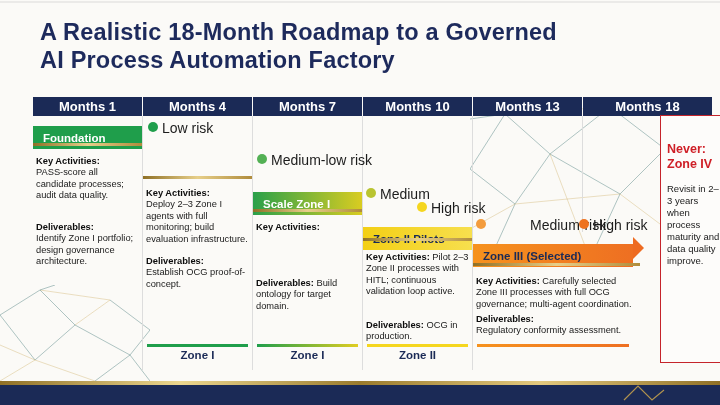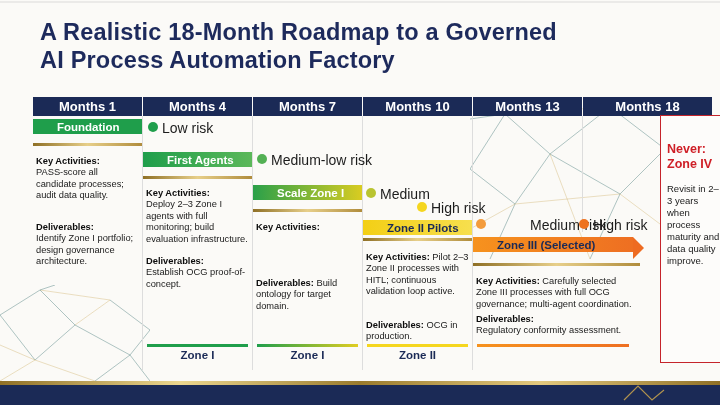--- a/index.html
+++ b/index.html
@@ -4,22 +4,22 @@
 <style>
   html,body{margin:0;padding:0;}
   .slide{position:relative;width:720px;height:405px;background:#fbfaf7;overflow:hidden;
          font-family:"Liberation Sans",sans-serif;}
   .title{position:absolute;left:40px;top:18px;width:650px;color:#1d2a5c;
          font-size:23.5px;line-height:28px;font-weight:bold;letter-spacing:.2px;z-index:2;}
   .topstreak{position:absolute;left:0;top:1px;width:720px;height:2px;background:#bdbdbd;opacity:.25;}
   .hdr{position:absolute;top:97px;height:19px;background:#1b2a56;color:#fff;font-weight:bold;
        font-size:13px;display:flex;align-items:center;justify-content:center;z-index:2;}
   .vsep{position:absolute;top:116px;width:1px;background:#ddd;z-index:1;}
-  .badge{position:absolute;height:15px;display:flex;align-items:center;padding-left:24px;
-         font-weight:bold;font-size:11.5px;color:#fff;box-sizing:border-box;z-index:2;}
+  .badge{position:absolute;height:23px;display:flex;align-items:center;padding-left:10px;
+         font-weight:bold;font-size:11.5px;color:#fff;box-sizing:border-box;z-index:2;margin-top:7px;}
   .badge.dark{color:#1b2a56;}
   .goldline{position:absolute;height:3px;z-index:2;
          background:linear-gradient(90deg,#8f7026,#e7cf8a,#b08c3c);}
   .dot{position:absolute;width:10px;height:10px;border-radius:50%;z-index:2;}
   .rlab{position:absolute;font-size:14px;line-height:10px;color:#1c1c1c;z-index:2;white-space:nowrap;}
   .btxt{position:absolute;font-size:9.3px;line-height:11.4px;color:#1a1a1a;z-index:2;}
   .lbl{font-weight:bold;color:#0d0d0d;}
   .lbl.inline::after{content:" ";}
   .lbl.block{display:block;}
   .zline{position:absolute;top:344px;height:2.5px;z-index:2;}
@@ -100,21 +100,20 @@
   <div class="goldline" style="left:33px;top:143px;width:109px;"></div>
   <div class="btxt" style="left:36px;top:156px;width:103px;">
     <span class="lbl block">Key Activities:</span><span>PASS-score all candidate processes; audit data quality.</span>
   </div>
   <div class="btxt" style="left:36px;top:222px;width:103px;">
     <span class="lbl block">Deliverables:</span><span>Identify Zone I portfolio; design governance architecture.</span>
   </div>
 
   <span class="dot" style="left: 148px; top: 122px; background: rgb(31, 158, 75);"></span>
   <span class="rlab" style="left:162px;top:123px;">Low risk</span>
-  <div class="badge" style="left:143px;top:152px;width:109px;background:linear-gradient(90deg,#1f9e4b,#5cb85a);">First Agents</div>
   <div class="goldline" style="left:143px;top:176px;width:109px;"></div>
   <div class="btxt" style="left:146px;top:188px;width:103px;">
     <span class="lbl block">Key Activities:</span><span>Deploy 2–3 Zone I agents with full monitoring; build evaluation infrastructure.</span>
   </div>
   <div class="btxt" style="left:146px;top:256px;width:103px;">
     <span class="lbl block">Deliverables:</span><span>Establish OCG proof-of-concept.</span>
   </div>
 
   <span class="dot" style="left: 257px; top: 154px; background: rgb(83, 176, 84);"></span>
   <span class="rlab" style="left:271px;top:155px;">Medium-low risk</span>

